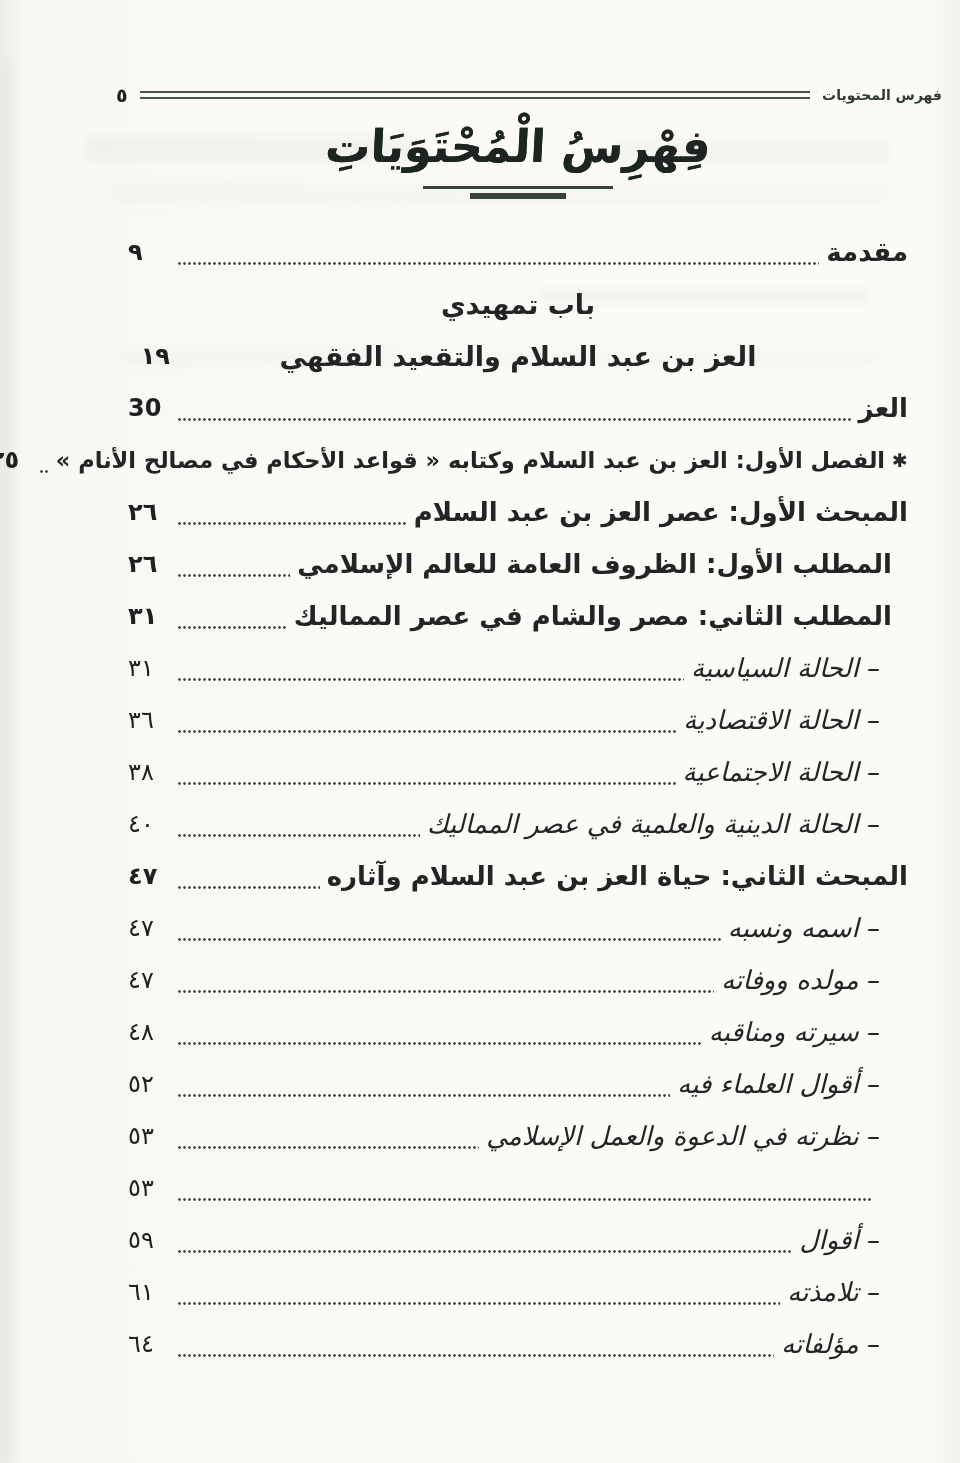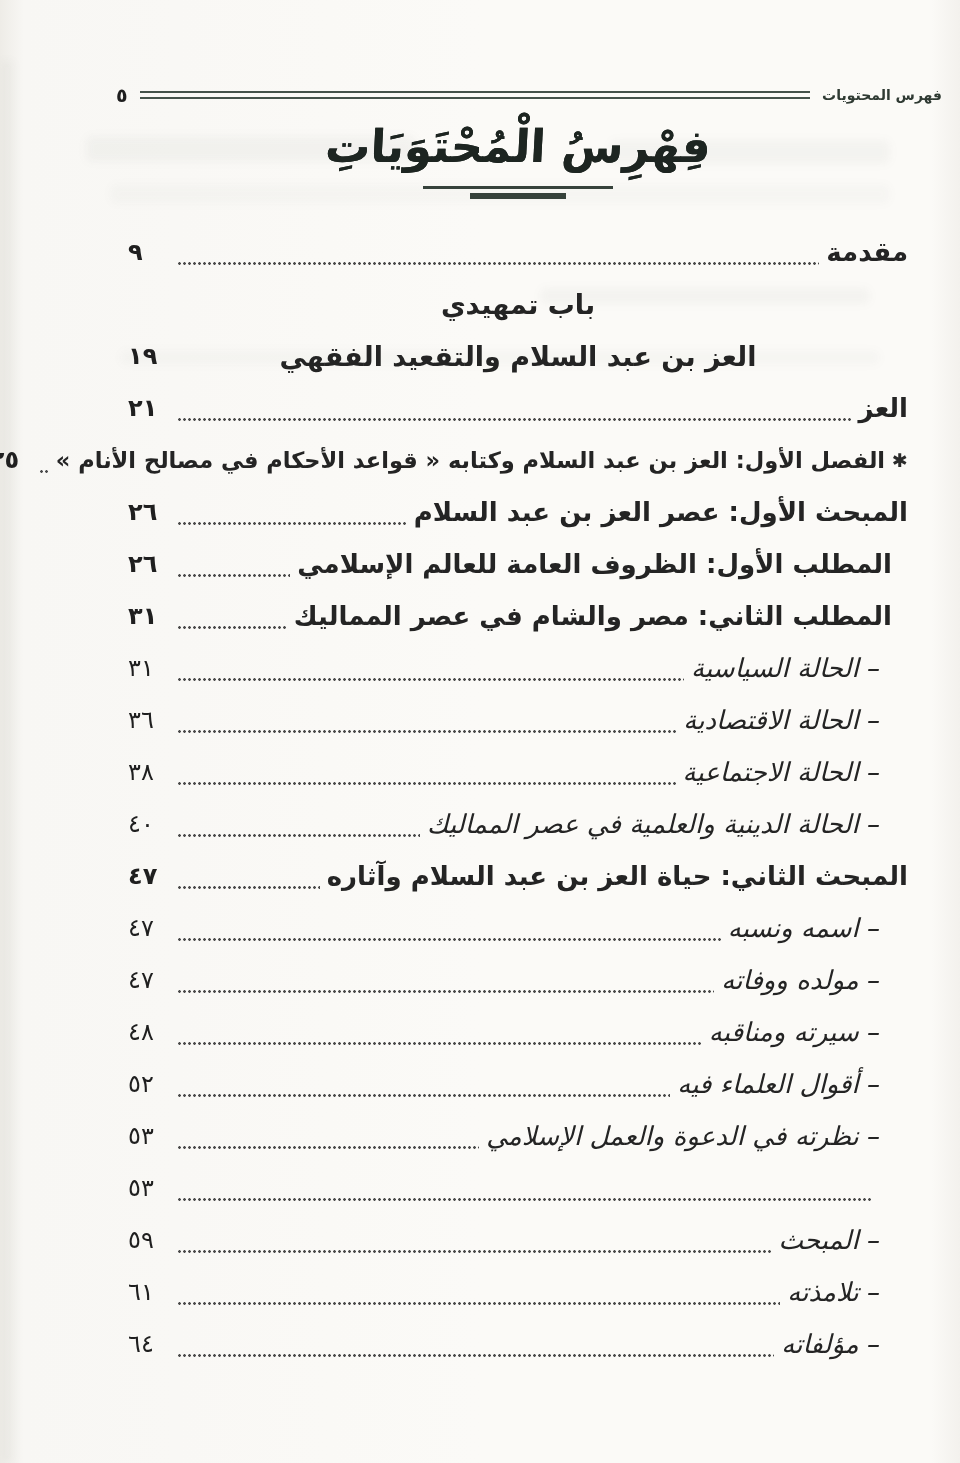--- a/index.html
+++ b/index.html
@@ -107,20 +107,21 @@
   .marker {
     font-size: 19px;
     margin-left: 7px;
     color: #2a2a2a;
     align-self: center;
   }
   .center { justify-content: center; position: relative; font-size: 27px; }
   .center .num {
     position: absolute; left: 0; top: 50%;
     transform: translateY(-50%);
+    text-align: right;
   }
 </style>
 </head>
 <body>
 
 <div class="page">
 
   <div class="ghost g1"></div>
   <div class="ghost g2"></div>
   <div class="ghost g3"></div>
@@ -149,21 +150,21 @@
       <div class="row center w-bold">
         <span class="text">باب تمهيدي</span>
       </div>
       <div class="row center w-bold">
         <span class="text">العز بن عبد السلام والتقعيد الفقهي</span>
         <span class="num">١٩</span>
       </div>
       <div class="row item w-bold">
         <span class="text">العز</span>
         <span class="leader"></span>
-        <span class="num">٢١</span>
+        <span class="num">30</span>
       </div>
       <div class="row item w-bold sz-sm">
         <span class="marker">✱</span>
         <span class="text">الفصل الأول: العز بن عبد السلام وكتابه « قواعد الأحكام في مصالح الأنام »</span>
         <span class="leader"></span>
         <span class="num">٢٥</span>
       </div>
       <div class="row item w-bold">
         <span class="text">المبحث الأول: عصر العز بن عبد السلام</span>
         <span class="leader"></span>
@@ -227,21 +228,21 @@
       <div class="row item w-normal indent2">
         <span class="text">– نظرته في الدعوة والعمل الإسلامي</span>
         <span class="leader"></span>
         <span class="num">٥٣</span>
       </div>
       <div class="row item w-normal indent2">
         <span class="leader"></span>
         <span class="num">٥٣</span>
       </div>
       <div class="row item w-normal indent2">
-        <span class="text">– المبحث</span>
+        <span class="text">– أقوال</span>
         <span class="leader"></span>
         <span class="num">٥٩</span>
       </div>
       <div class="row item w-normal indent2">
         <span class="text">– تلامذته</span>
         <span class="leader"></span>
         <span class="num">٦١</span>
       </div>
       <div class="row item w-normal indent2">
         <span class="text">– مؤلفاته</span>

